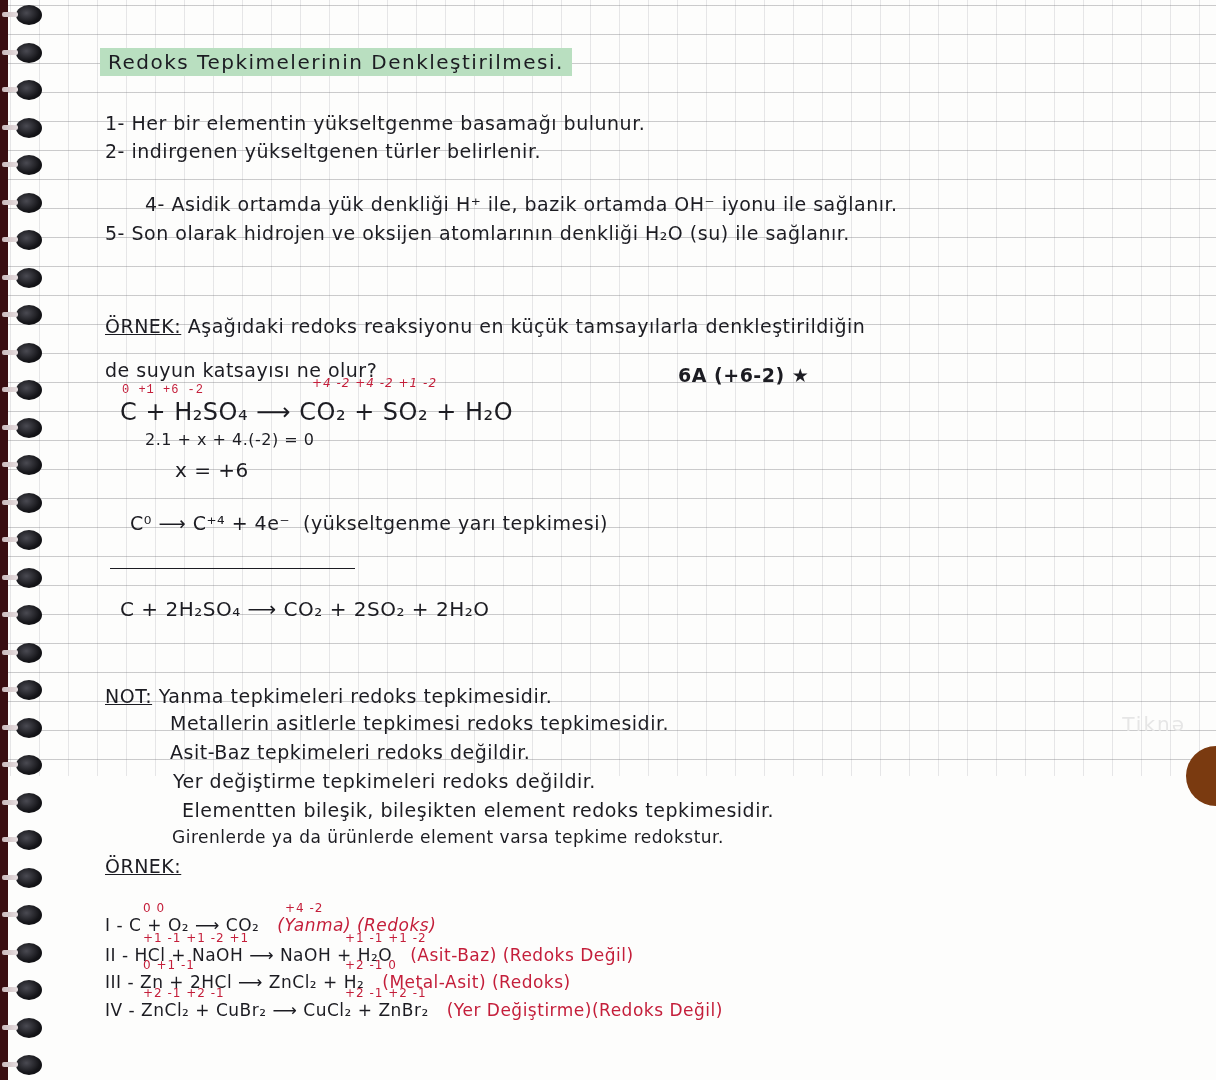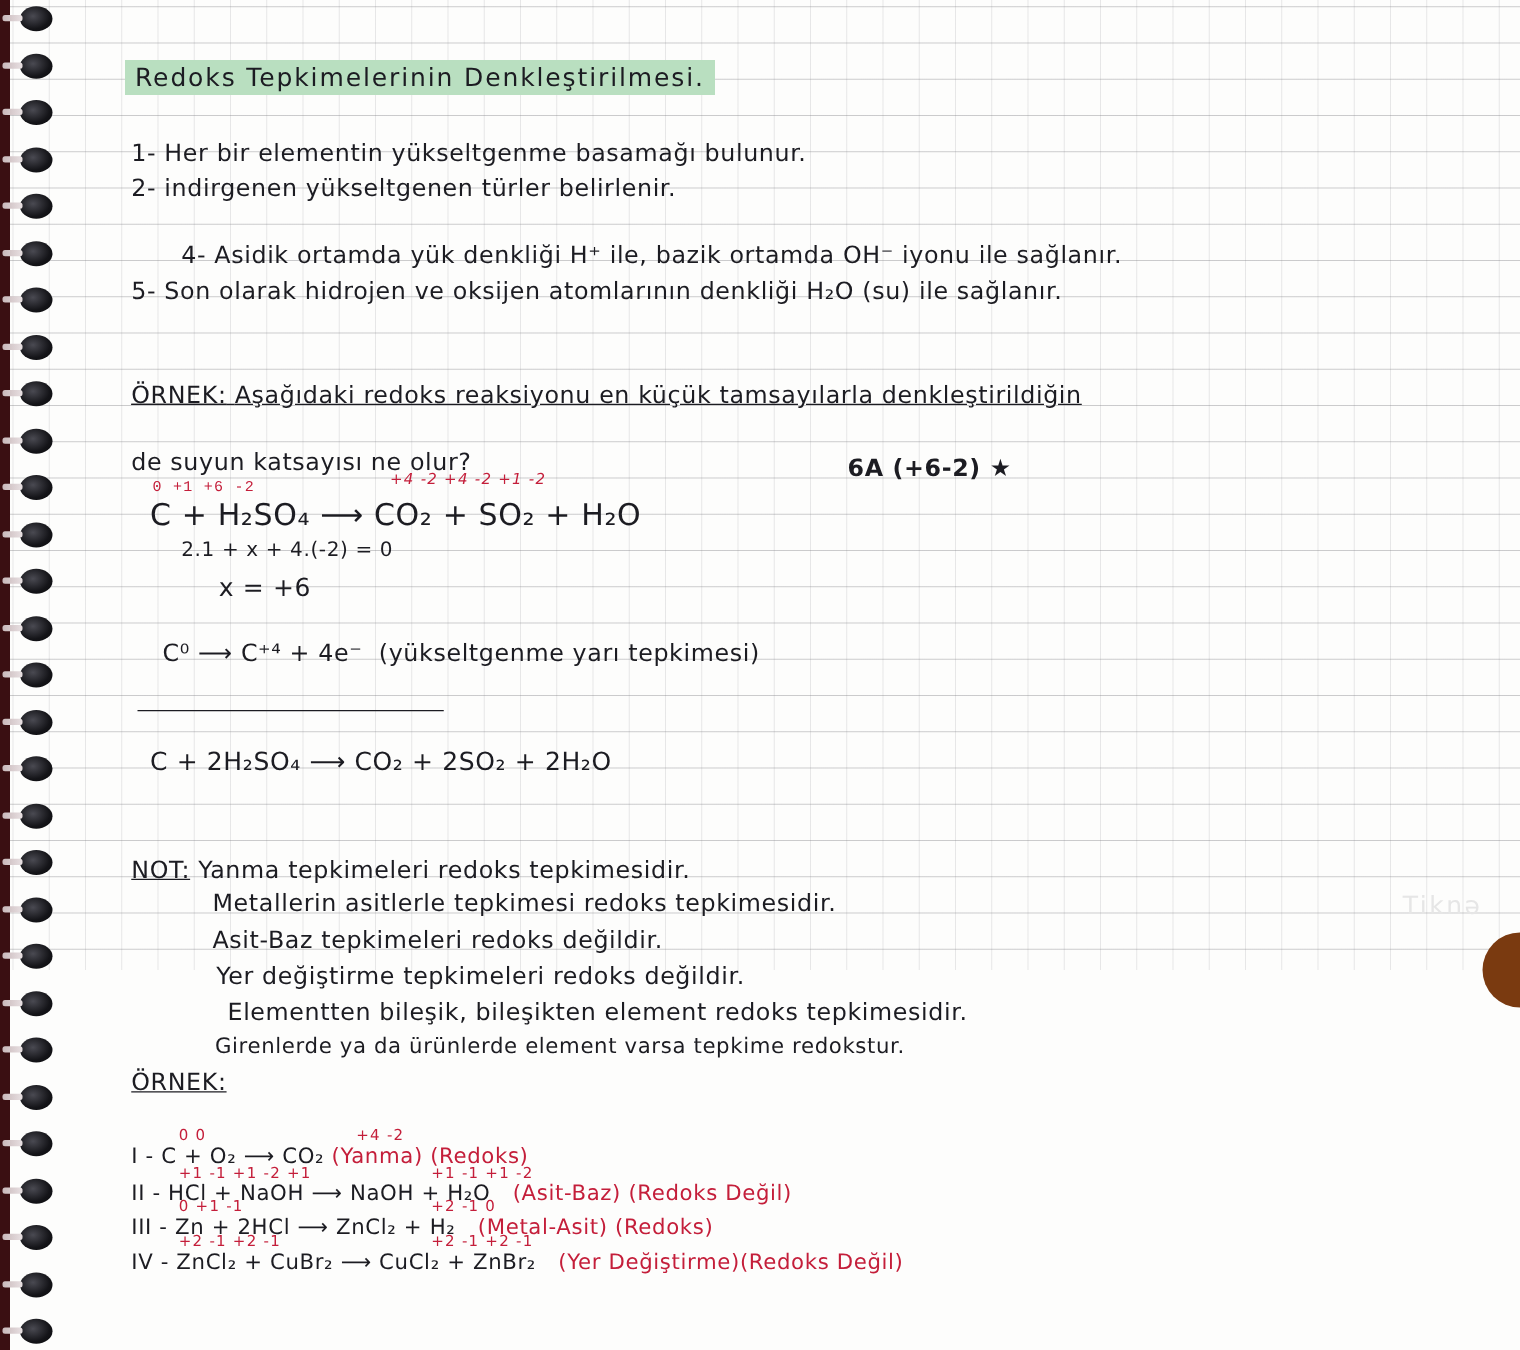--- a/index.html
+++ b/index.html
@@ -81,21 +81,21 @@
       <div class="ring" style="top: 1055px;"></div>
     </div>
 
   <div class="title hw">Redoks Tepkimelerinin Denkleştirilmesi.</div>
 
   <div class="hw" style="left:105px;top:112px;">1- Her bir elementin yükseltgenme basamağı bulunur.</div>
   <div class="hw" style="left:105px;top:140px;">2- indirgenen yükseltgenen türler belirlenir.</div>
   <div class="hw" style="left:105px;top:193px;margin-left:40px;">4- Asidik ortamda yük denkliği H⁺ ile, bazik ortamda OH⁻ iyonu ile sağlanır.</div>
   <div class="hw" style="left:105px;top:222px;">5- Son olarak hidrojen ve oksijen atomlarının denkliği H₂O (su) ile sağlanır.</div>
 
-  <div class="hw" style="left:105px;top:305px;text-decoration:underline;">
+  <div class="hw" style="left:105px;top:315px;">
     <span class="u">ÖRNEK:</span>
     <span>Aşağıdaki redoks reaksiyonu en küçük tamsayılarla denkleştirildiğin</span>
   </div>
   <div class="hw" style="left:105px;top:343px;margin-top:16px;">de suyun katsayısı ne olur?</div>
   <div class="hw" style="left:678px;top:364px;font-weight:bold;">6A (+6-2) ★</div>
 
   <div class="sup" style="left:122px;top:383px;font-family:Liberation Mono, monospace;">0   +1  +6 -2</div>
   <div class="sup" style="left:312px;top:376px;font-style:italic;">+4 -2    +4 -2    +1  -2</div>
   <div class="hw" style="left:120px;top:398px;font-size:24px;">
     <span>C + H₂SO₄</span>
@@ -125,21 +125,21 @@
   <div class="hw u" style="left:105px;top:855px;">ÖRNEK:</div>
 
   <div id="rxns">
     <div class="sup" style="left:143px;top:901px;">0    0</div>
     <div class="sup" style="left:285px;top:901px;">+4 -2</div>
     <div class="hw" style="left:105px;top:915px;font-size:17px;">
       <span>I -</span>
       <span>C + O₂</span>
       <span> ⟶ </span>
       <span>CO₂</span>
-      <span class="red" style="">(Yanma) (Redoks)</span>
+      <span class="red" style="margin-left:12px;font-style:italic;">(Yanma) (Redoks)</span>
     </div>
     <div class="sup" style="left:143px;top:931px;">+1 -1   +1 -2 +1</div>
     <div class="sup" style="left:345px;top:931px;">+1 -1    +1 -2</div>
     <div class="hw" style="left:105px;top:945px;font-size:17px;">
       <span>II -</span>
       <span>HCl + NaOH</span>
       <span> ⟶ </span>
       <span>NaOH + H₂O</span>
       <span class="red" style="margin-left:12px;">(Asit-Baz) (Redoks Değil)</span>
     </div>

